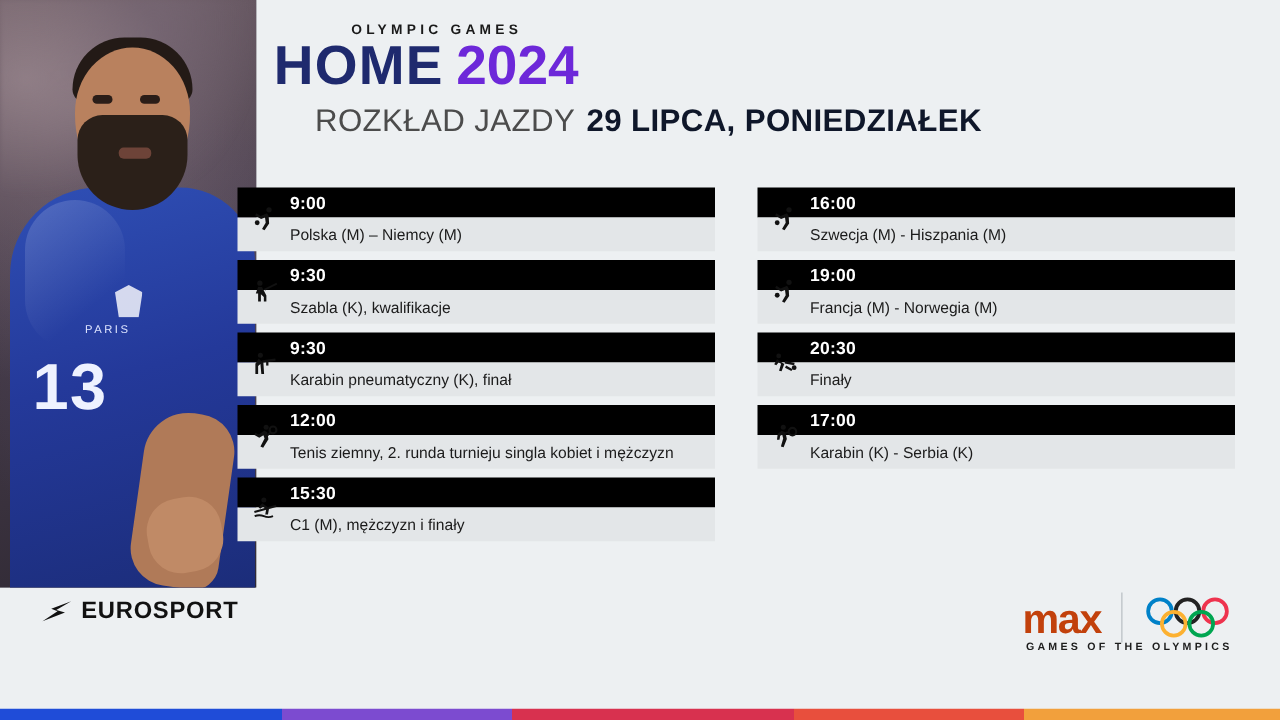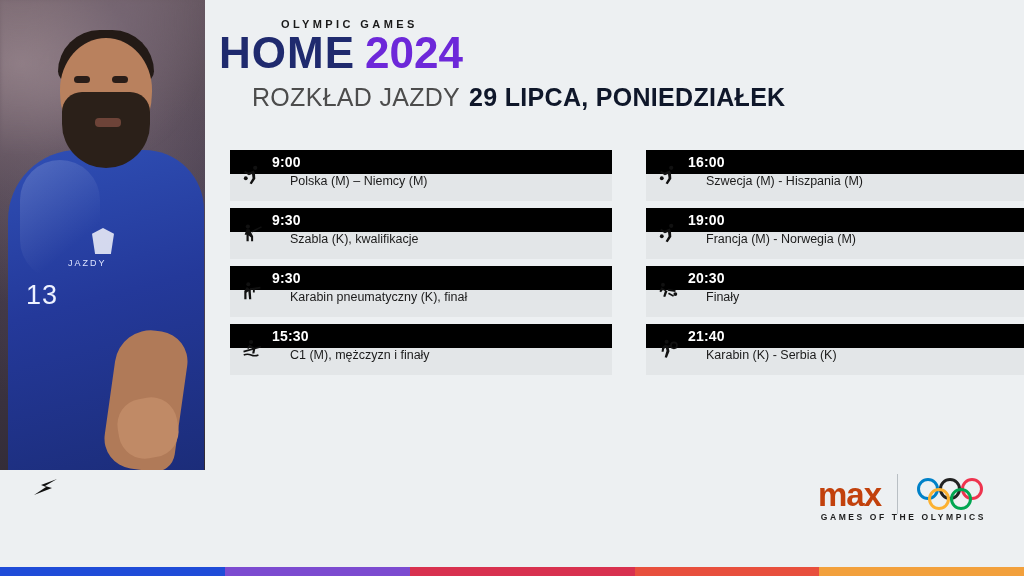--- a/index.html
+++ b/index.html
@@ -76,21 +76,21 @@
     border-radius: 70px 60px 0 0;
   }
   .photo .shoulderShine {
     position: absolute; left: 20px; top: 160px;
     width: 80px; height: 120px;
     background: linear-gradient(140deg, rgba(255,255,255,.18), transparent 70%);
     border-radius: 50px;
   }
   .photo .number {
     position: absolute; left: 26px; top: 280px;
-    font-size: 27px; font-weight: normal; color: #eef2ff;
+    font-size: 52px; font-weight: bold; color: #eef2ff;
     letter-spacing: 1px;
   }
   .photo .fra {
     position: absolute; left: 68px; top: 258px;
     font-size: 9px; color: #dde4ff; letter-spacing: 2px;
   }
   .photo .crest {
     position: absolute; left: 92px; top: 228px;
     width: 22px; height: 26px;
     background: #e8eaf6;
@@ -131,40 +131,40 @@
   }
   .title-row {
     position: absolute; left: 236px; top: 83px;
     display: flex; align-items: baseline; gap: 9px; margin-left: 16px;
   }
   .title-light { font-size: 25px; color: #4c4c4c; letter-spacing: .3px; }
   .title-bold  { font-size: 25px; color: #0f172a; font-weight: bold; letter-spacing: .3px; }
 
   
   .col {
-    position: absolute; width: 382px; margin-left: 40px;
+    position: absolute; width: 382px;
   }
   .col.left  { left: 190px; top: 150px; }
   .col.right { left: 606px; top: 150px; }
 
   .event { margin-bottom: 7px; }
   .event .timebar {
     background: #000;
     height: 24px;
     display: flex; align-items: center;
     padding-left: 42px;
   }
   .event .time {
     color: #fff; font-size: 14px; font-weight: bold; letter-spacing: .2px;
   }
   .event .descbar {
     background: #e3e6e8;
     height: 27px;
-    display: flex; align-items: flex-start;
-    padding-left: 60px;
+    display: flex; align-items: center;
+    padding-left: 42px;
     position: relative;
   }
   .event .desc {
     color: #1b1b1b; font-size: 12.5px;
   }
   .icon-box {
     position: absolute;
     left: 8px; top: -13px;
     width: 28px; height: 28px;
     display: flex; align-items: center; justify-content: center;
@@ -208,21 +208,21 @@
 <body>
 
 <div class="page">
 
   <div class="photo">
     <div class="bg"></div>
     <div class="crowd"></div>
     <div class="body"></div>
     <div class="shoulderShine"></div>
     <div class="crest"></div>
-    <div class="fra">JAZDY</div>
+    <div class="fra">PARIS</div>
     <div class="number">13</div>
     <div class="arm"></div>
     <div class="hand"></div>
     <div class="hair"></div>
     <div class="head"></div>
     <div class="beard"></div>
     <div class="eyeL"></div>
     <div class="eyeR"></div>
     <div class="mouth"></div>
   </div>
@@ -279,20 +279,36 @@
               <path d="M6.4 7.6 L3.6 12 L3.6 21 L6 21 L6 14 L8 12.2 L8.8 21 L11.2 21 L10.6 10.8 Z" fill="#111"></path>
               <path d="M9.6 9 L21 7.4 L21.3 9.4 L10 11.2 Z" fill="#111"></path>
               <rect x="13" y="9.6" width="2" height="4" fill="#111"></rect>
             </svg>
           </span>
           <span class="desc">Karabin pneumatyczny (K), finał</span>
         </div>
       </div>
       <div class="event">
         <div class="timebar">
+          <span class="time">12:00</span>
+        </div>
+        <div class="descbar">
+          <span class="icon-box">
+            <svg width="22" height="22" viewBox="0 0 24 24">
+              <circle cx="13" cy="4.2" r="2.2" fill="#111"></circle>
+              <path d="M11.4 7 L6.6 10.4 L3.6 9 L2.8 11 L7 13.3 L10.6 11.2 L11.6 14 L8 21 L10.4 22 L15 14.6 L14 8.4 Z" fill="#111"></path>
+              <circle cx="19" cy="6.5" r="3" fill="none" stroke="#111" stroke-width="1.8"></circle>
+              <path d="M16.6 8.6 L13.8 11.6" stroke="#111" stroke-width="1.6"></path>
+            </svg>
+          </span>
+          <span class="desc">Tenis ziemny, 2. runda turnieju singla kobiet i mężczyzn</span>
+        </div>
+      </div>
+      <div class="event">
+        <div class="timebar">
           <span class="time">15:30</span>
         </div>
         <div class="descbar">
           <span class="icon-box">
             <svg width="22" height="22" viewBox="0 0 24 24">
               <circle cx="11" cy="4.4" r="2.2" fill="#111"></circle>
               <path d="M9.6 7.2 L6.4 10.6 L7.8 12 L10.4 10 L13 12.6 L12.2 17 L14.6 17 L15.6 11.4 Z" fill="#111"></path>
               <path d="M2.5 14 L21.5 8.6 L22 10.4 L3 15.8 Z" fill="#111"></path>
               <path d="M3 18.5 Q7 16.8 11 18.5 Q15 20.2 19 18.5" stroke="#111" stroke-width="1.6" fill="none"></path>
             </svg>
@@ -345,21 +361,21 @@
               <path d="M12 9.6 L20.4 11.2 L20 13.2 L11.6 11.8 Z" fill="#111"></path>
               <circle cx="20" cy="15.4" r="2.1" fill="#111"></circle>
               <path d="M13 13.6 L18.6 16.8 L17.6 18.4 L12 15.4 Z" fill="#111"></path>
             </svg>
           </span>
           <span class="desc">Finały</span>
         </div>
       </div>
       <div class="event">
         <div class="timebar">
-          <span class="time">21:40</span>
+          <span class="time">17:00</span>
         </div>
         <div class="descbar">
           <span class="icon-box">
             <svg width="22" height="22" viewBox="0 0 24 24">
               <circle cx="10.5" cy="4.2" r="2.2" fill="#111"></circle>
               <path d="M9 7.2 L5.6 10 L5 15 L7.2 15 L7.8 11.6 L9.6 10.6 L10.4 14 L8.4 21 L10.8 21.6 L13.6 14.4 L12.4 8.6 Z" fill="#111"></path>
               <circle cx="18.5" cy="8" r="3.3" fill="none" stroke="#111" stroke-width="1.8"></circle>
               <path d="M12.4 9 L15.6 8.4" stroke="#111" stroke-width="1.6"></path>
             </svg>
           </span>
@@ -367,20 +383,21 @@
         </div>
       </div>
     </div>
 
   <div class="eurosport">
     <span class="star">
       <svg width="26" height="18" viewBox="0 0 26 18">
         <path d="M25 1 L9 7 L14 9 L2 17 L20 10 L13 8 Z" fill="#111"></path>
       </svg>
     </span>
+    <span class="eurosport-text">EUROSPORT</span>
   </div>
 
   <div class="maxblock">
     <span class="max-logo">max</span>
     <span class="divider"></span>
     <span class="rings-wrap">
       <svg width="72" height="34" viewBox="0 0 72 34">
         <g fill="none" stroke-width="3">
           <circle cx="14" cy="12" r="9.5" stroke="#0081c8"></circle>
           <circle cx="36" cy="12" r="9.5" stroke="#222"></circle>

